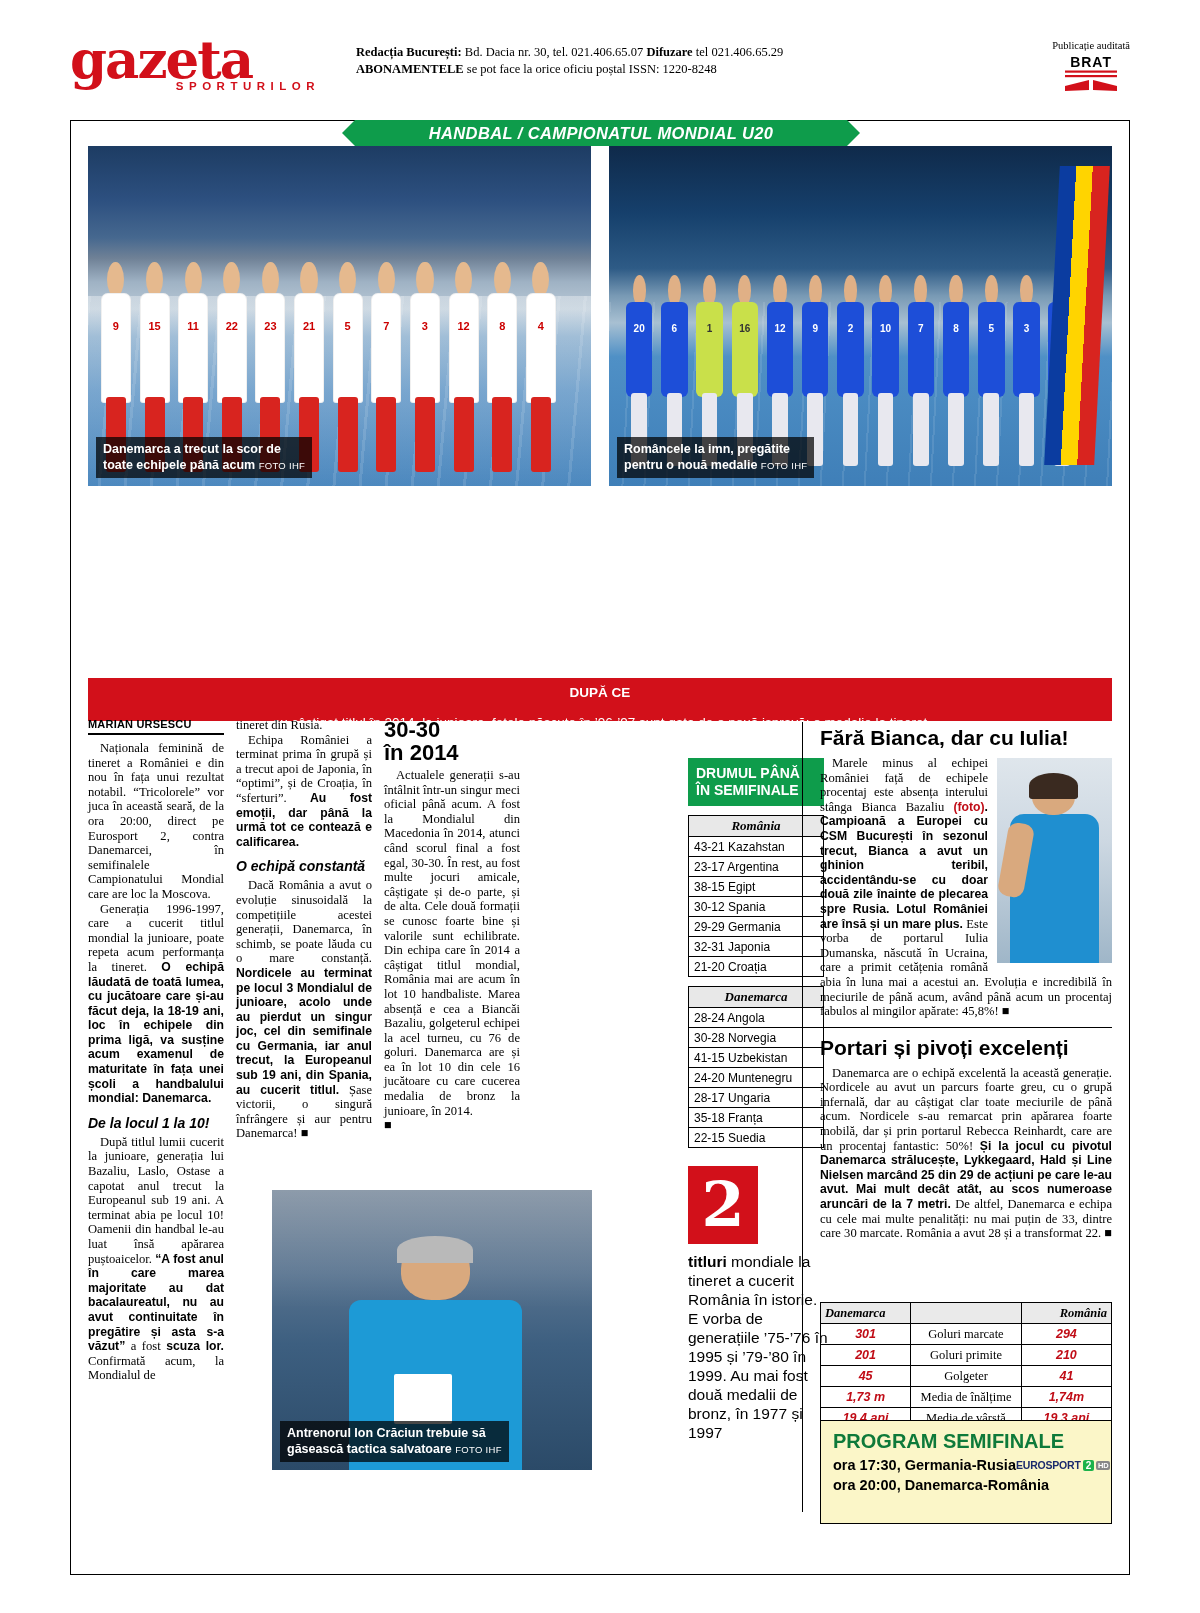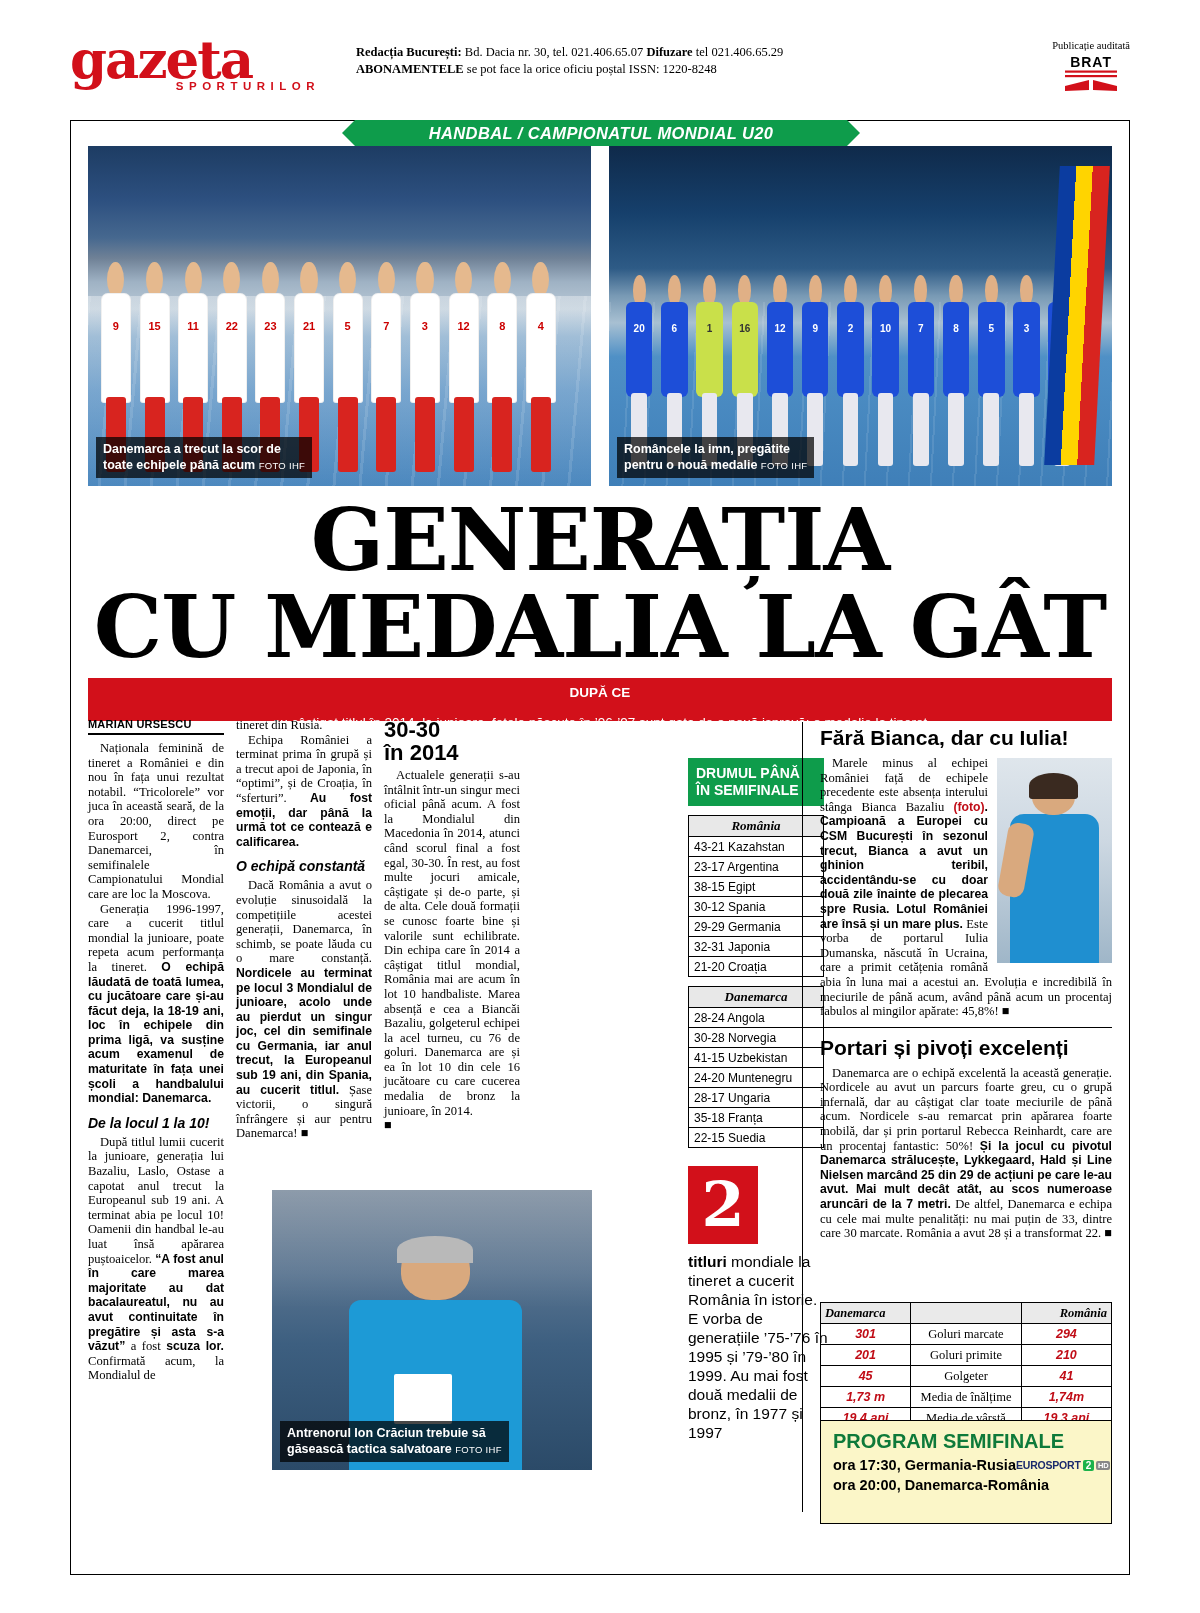--- a/index.html
+++ b/index.html
@@ -452,24 +452,20 @@
         </div>
     </div>
     <div class="flag-ro"></div>
     <div class="cap">
       <span>Româncele la imn, pregătite</span><br>
       <span>pentru o nouă medalie</span>
       <span class="credit">FOTO IHF</span>
     </div>
   </div>
 
-  <div class="headline">
-    <div class="hl1">GENERAȚIA</div>
-    <div class="hl2">CU MEDALIA LA GÂT</div>
-  </div>
 
   <div class="deck">
     <span>
       <b>DUPĂ CE</b>
       <span>au câștigat titlul în 2014, la junioare, fetele născute în ’96-’97 sunt gata de o nouă ispravă: o medalie la tineret</span>
     </span>
   </div>
 
   <div class="cols">
 
@@ -594,21 +590,21 @@
       <div class="bianca-bg"></div>
       <div class="bianca-person">
         <div class="b-body"></div>
         <div class="b-arm"></div>
         <div class="b-head"></div>
         <div class="b-hair"></div>
       </div>
     </div>
 
     <p class="body">
-      <span>Marele minus al echipei României față de echipele precedente este absența interului stânga Bianca Bazaliu</span>
+      <span>Marele minus al echipei României față de echipele procentaj este absența interului stânga Bianca Bazaliu</span>
       <b style="color:#c00c16">(foto)</b><b>. Campioană a Europei cu CSM București în sezonul trecut, Bianca a avut un ghinion teribil, accidentându-se cu doar două zile înainte de plecarea spre Rusia. Lotul României are însă și un mare plus.</b>
       <span>Este vorba de portarul Iulia Dumanska, născută în Ucraina, care a primit cetățenia română abia în luna mai a acestui an. Evoluția e incredibilă în meciurile de până acum, având până acum un procentaj fabulos al mingilor apărate: 45,8%!</span> ■
     </p>
 
     <div class="rule"></div>
     <div class="rh">Portari și pivoți excelenți</div>
     <p class="body">
       <span>Danemarca are o echipă excelentă la această generație. Nordicele au avut un parcurs foarte greu, cu o grupă infernală, dar au câștigat clar toate meciurile de până acum. Nordicele s-au remarcat prin apărarea foarte mobilă, dar și prin portarul Rebecca Reinhardt, care are un procentaj fantastic: 50%!</span>
       <b>Și la jocul cu pivotul Danemarca strălucește, Lykkegaard, Hald și Line Nielsen marcând 25 din 29 de acțiuni pe care le-au avut. Mai mult decât atât, au scos numeroase aruncări de la 7 metri.</b>
       <span>De altfel, Danemarca e echipa cu cele mai multe penalități: nu mai puțin de 33, dintre care 30 marcate. România a avut 28 și a transformat 22.</span> ■

